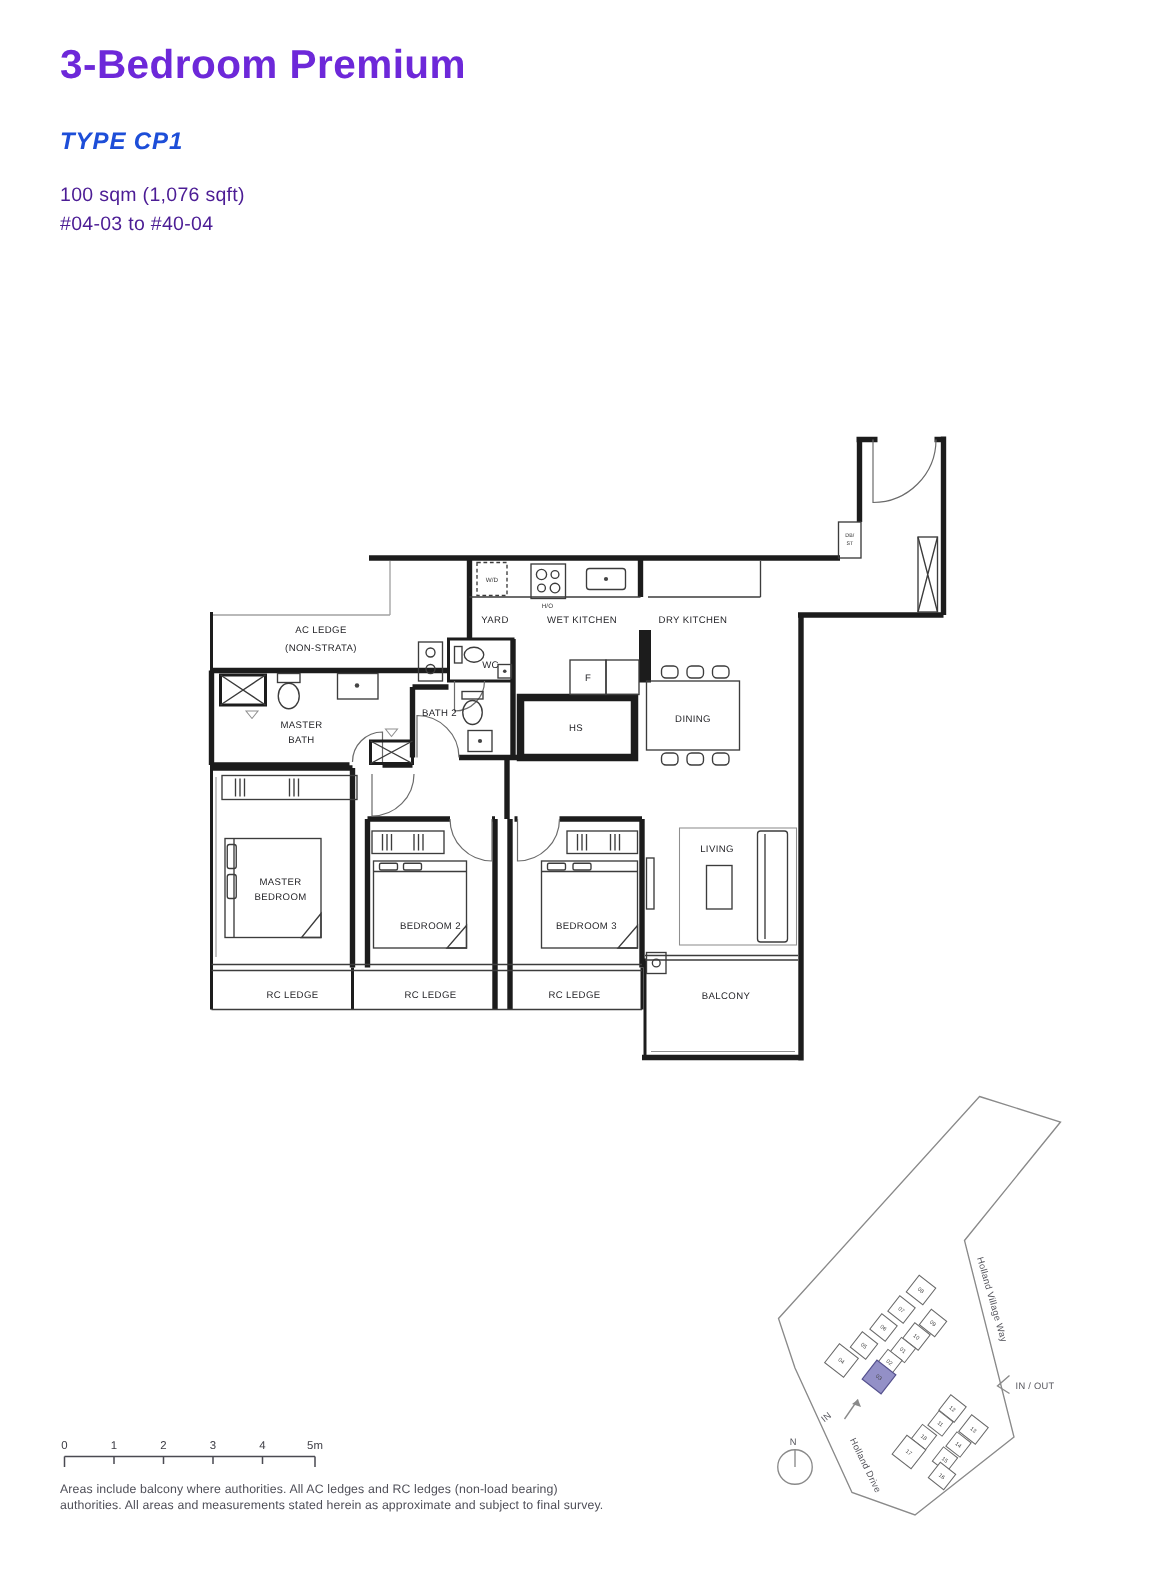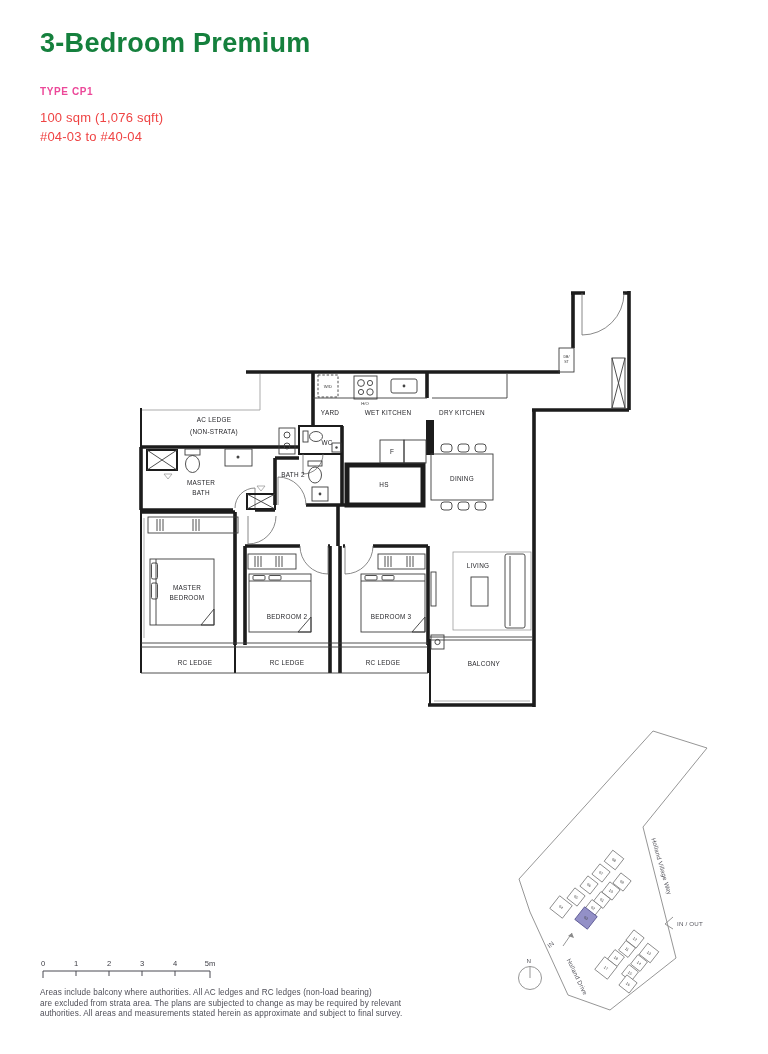--- a/index.html
+++ b/index.html
@@ -1,22 +1,22 @@
 <!DOCTYPE html>
 <html><head>
 <meta charset="utf-8">
 <style>
   html,body{margin:0;padding:0;background:#fff;}
   .page{position:relative;width:768px;height:1054px;background:#ffffff;
         font-family:"Liberation Sans",sans-serif;overflow:hidden;}
   .page-title{position:absolute;left:40px;top:28px;font-size:27px;font-weight:bold;
-        color:#15803d;letter-spacing:.3px;}
-  .unit-type{position:absolute;left:40px;top:86px;font-size:10px;font-weight:bold;
-        color:#ec4899;letter-spacing:.6px;}
-  .unit-meta{position:absolute;left:40px;top:108px;font-size:13px;color:#ef4444;
+        color:#6d28d9;letter-spacing:.3px;}
+  .unit-type{position:absolute;left:40px;top:86px;font-size:16px;font-weight:bold;
+        color:#1d4ed8;letter-spacing:.6px;font-style:italic;}
+  .unit-meta{position:absolute;left:40px;top:120px;font-size:13px;color:#4c1d95;
         line-height:19px;letter-spacing:.2px;}
   .floorplan{position:absolute;left:135px;top:278px;}
   .siteplan{position:absolute;left:511px;top:727px;}
   .scalebar{position:absolute;left:38px;top:952px;}
   .disclaimer{position:absolute;left:40px;top:988px;font-size:8.2px;color:#4f4f58;
         line-height:10.6px;letter-spacing:.1px;}
   svg text{font-family:"Liberation Sans",sans-serif;fill:#26262a;}
   .rl{font-size:6.4px;letter-spacing:.25px;text-anchor:middle;}
   .tiny{font-size:4.2px;letter-spacing:.1px;text-anchor:middle;fill:#333;}
   .micro{font-size:3.5px;text-anchor:middle;fill:#333;}
@@ -334,17 +334,16 @@
     <text class="sb-num" x="38" y="14">1</text>
     <text class="sb-num" x="71" y="14">2</text>
     <text class="sb-num" x="104" y="14">3</text>
     <text class="sb-num" x="137" y="14">4</text>
     <text class="sb-num" x="172" y="14">5m</text>
     <path d="M5,19 H172 M5,19 V26 M38,19 V24 M71,19 V24 M104,19 V24 M137,19 V24 M172,19 V26" stroke="#4a4a52" stroke-width="1" fill="none"></path>
   </svg>
 
   <div class="disclaimer">
     <div>Areas include balcony where authorities. All AC ledges and RC ledges (non-load bearing)</div>
-    <div>are excluded from strata area. The plans are subjected to change as may be required by relevant</div>
     <div>authorities. All areas and measurements stated herein as approximate and subject to final survey.</div>
   </div>
 
 </div>
 
 </body></html>

